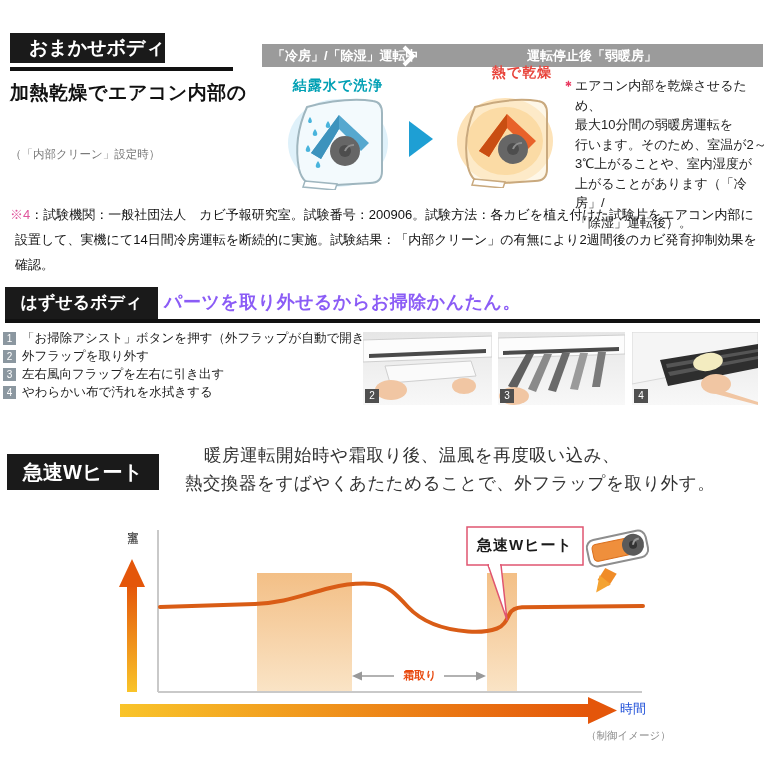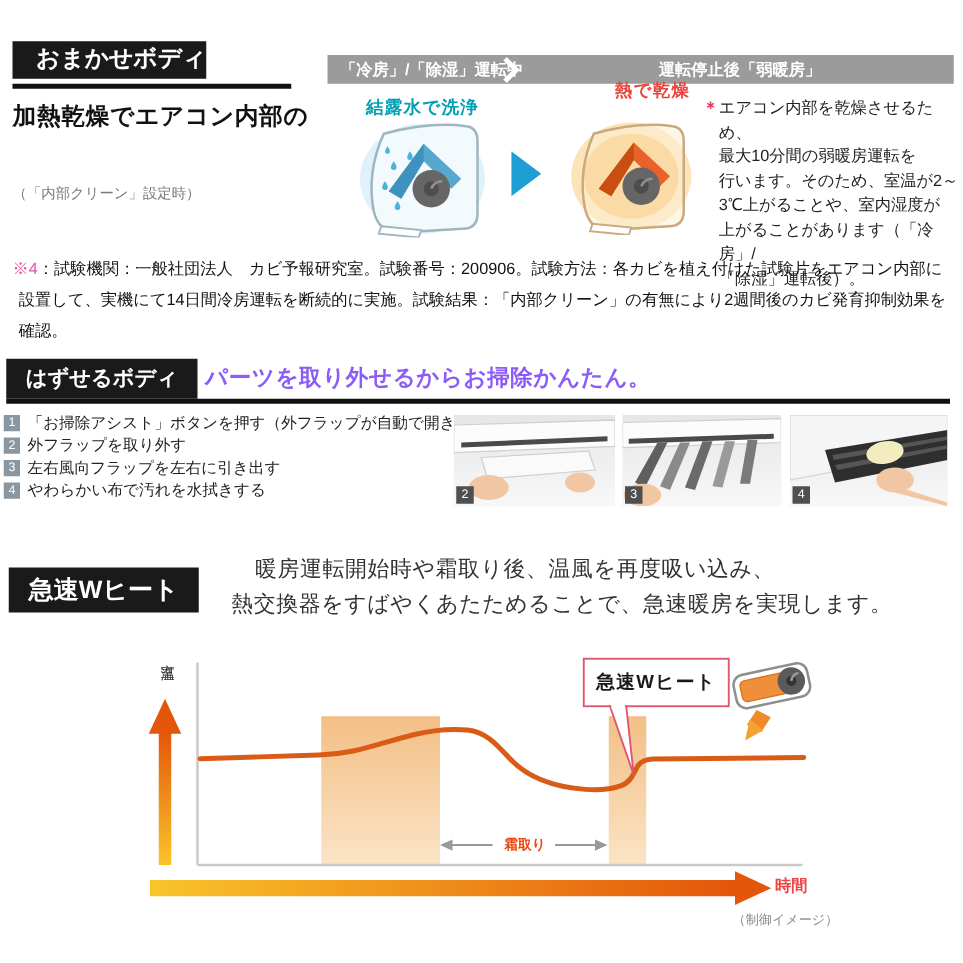--- a/index.html
+++ b/index.html
@@ -34,21 +34,21 @@
   .steptext { font-size:12.5px; color:#222; white-space:nowrap; }
   .photo { top:332px; height:73px; background:#ededed; overflow:hidden; }
   .photo svg { display:block; }
   .pbadge { position:absolute; left:2px; bottom:2px; width:14px; height:14px; background:#4f4f4f; color:#fff; font-size:10px; line-height:14px; text-align:center; }
   .badge3 { left:7px; top:454px; width:152px; height:36px; font-size:20px; line-height:36px; }
   .desc { left:185px; font-size:17.5px; color:#333; white-space:nowrap; letter-spacing:0.5px; }
   .desc1 { top:443px;padding-left:19px; } .desc2 { top:471px; }
   .ylab { left:125px; top:522px; writing-mode:vertical-rl; font-size:11px; color:#333; letter-spacing:3px; }
   .defrost { left:392px; top:668px; width:56px; text-align:center; font-size:11px; color:#e8490e; font-weight:bold; }
   .callout-text { left:467px; top:528px; width:116px; height:34px; display:flex; align-items:center; justify-content:center; font-size:15px; font-weight:bold; color:#1a1a1a; letter-spacing:1px; }
-  .xlab { left:620px; top:700px; font-size:13px; font-weight:bold; color:#ef4444; }
+  .xlab { left:620px; top:700px; font-size:13px; font-weight:normal; color:#1d4ed8; }
   .caption { left:586px; top:729px; font-size:10.5px; color:#8a8a8a; }
 </style>
 </head>
 <body>
 
 <div class="page">
 
   <div class="abs badge badge1">おまかせボディ</div>
   <div class="abs rule1"></div>
   <div class="abs h1 h1a">加熱乾燥でエアコン内部の</div>
@@ -177,21 +177,21 @@
       <polygon points="36,40 126,24 126,27 38,44" fill="#555"></polygon>
       <ellipse cx="76" cy="30" rx="15" ry="9" fill="#f3ecc0" transform="rotate(-10 76 30)"></ellipse>
       <ellipse cx="84" cy="52" rx="15" ry="10" fill="#f1c6a3"></ellipse>
       <polygon points="88,58 126,70 126,73 84,62" fill="#f1c6a3"></polygon>
     </svg>
     <div class="pbadge">4</div>
   </div>
 
   <div class="abs badge badge3">急速Wヒート</div>
   <div class="abs desc desc1">暖房運転開始時や霜取り後、温風を再度吸い込み、</div>
-  <div class="abs desc desc2">熱交換器をすばやくあたためることで、急速暖房を実現します。</div>
+  <div class="abs desc desc2">熱交換器をすばやくあたためることで、外フラップを取り外す。</div>
 
   <svg class="abs" style="left:90px; top:515px;" width="680" height="245" viewBox="0 0 680 245">
     <defs>
       <linearGradient id="bandGrad" x1="0" y1="0" x2="0" y2="1">
           <stop offset="0" stop-color="#f3bf86"></stop>
           <stop offset="1" stop-color="#fae4c6"></stop>
         </linearGradient>
       <linearGradient id="vArrow" x1="0" y1="0" x2="0" y2="1">
           <stop offset="0" stop-color="#e4560a"></stop>
           <stop offset="1" stop-color="#f9c42a"></stop>

